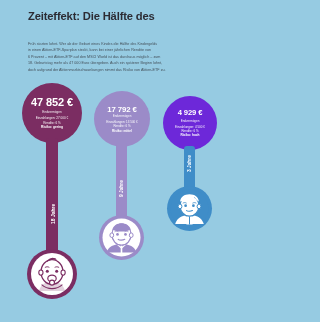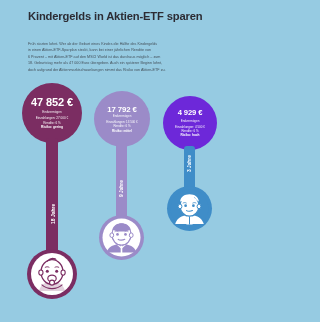--- a/index.html
+++ b/index.html
@@ -51,21 +51,21 @@
     overflow:hidden;
   }
   .portrait svg{display:block;}
 </style>
 </head>
 <body>
 
 <div id="stage">
 
   <div class="title">
-    <div>Kindergelds in Aktien-ETF sparen</div>
+    <div>Zeiteffekt: Die Hälfte des</div>
   </div>
 
   <div class="intro">
     <div>Früh starten lohnt. Wer ab der Geburt eines Kindes die Hälfte des Kindergelds</div>
     <div>in einen Aktien-ETF-Sparplan steckt, kann bei einer jährlichen Rendite von</div>
     <div>6 Prozent – mit Aktien-ETF auf den MSCI World ist das durchaus möglich – zum</div>
     <div>18. Geburtstag mehr als 47 000 Euro übergeben. Auch ein späterer Beginn lohnt,</div>
     <div>doch aufgrund der Aktienmarktschwankungen nimmt das Risiko von Aktien-ETF zu.</div>
   </div>
 

